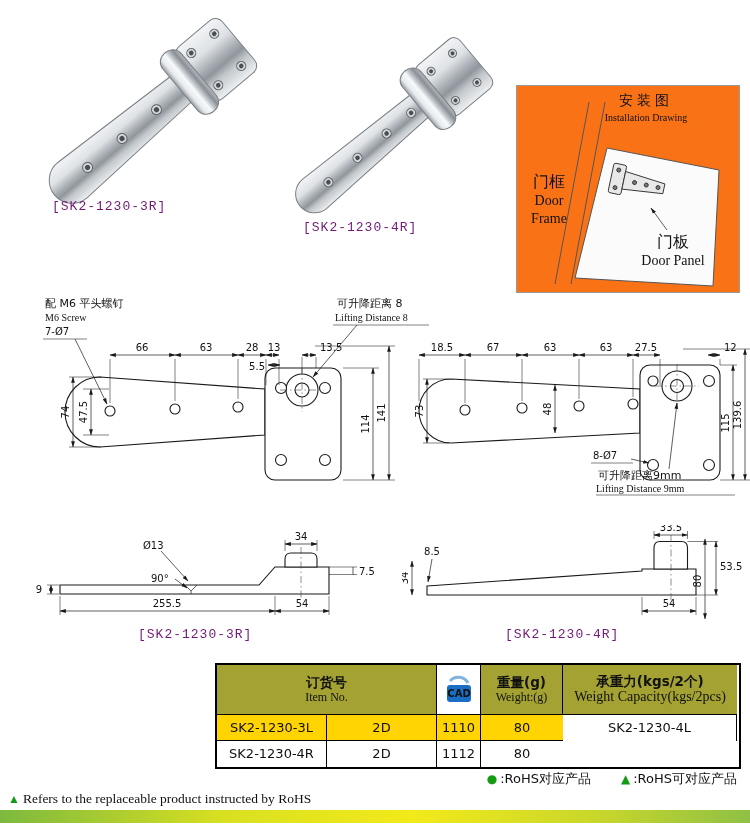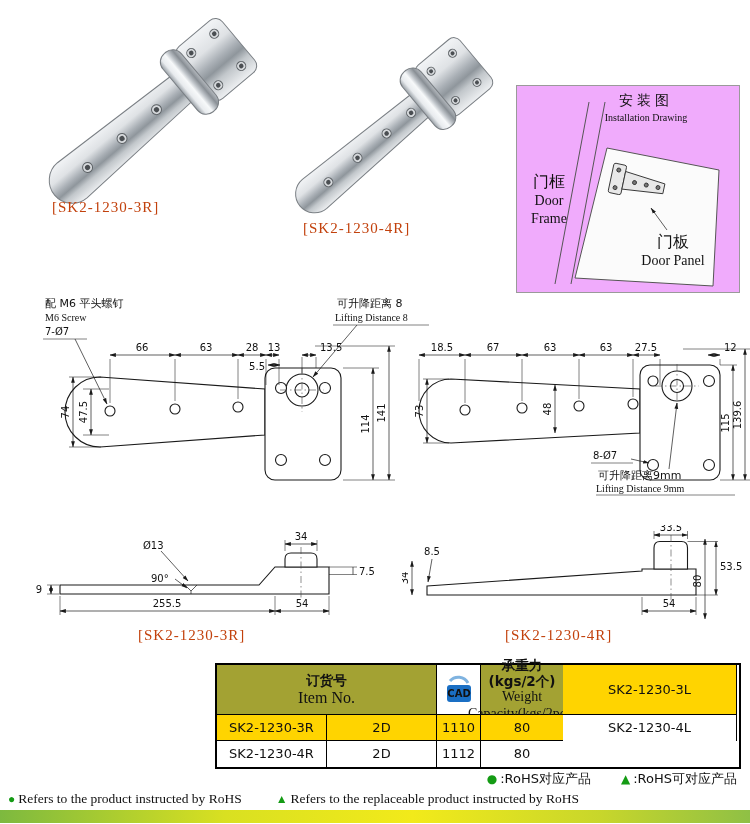--- a/index.html
+++ b/index.html
@@ -7,41 +7,41 @@
         font-family:"DejaVu Sans", sans-serif;color:#111;}
   .abs{position:absolute;}
   svg text{font-family:"DejaVu Sans", sans-serif;font-size:10px;fill:#111;}
   svg text.cjk{font-size:11px;}
   svg text.serif, .serif{font-family:"Liberation Serif", serif;}
   .outline path,.outline rect,.outline circle{fill:#fff;stroke:#1a1a1a;stroke-width:1.1;}
   .metal path,.metal rect{stroke:#7a7f84;stroke-width:1;}
   .dim{stroke:#1a1a1a;stroke-width:0.7;fill:none;}
   .ext{stroke:#1a1a1a;stroke-width:0.55;fill:none;}
   .cl{stroke:#444;stroke-width:0.6;fill:none;stroke-dasharray:7 3 1.5 3;}
-  .model-label{font-family:Liberation Serif, serif;font-size:15px;letter-spacing:1px;color:#c2410c;}
+  .model-label{font-family:Liberation Mono, monospace;font-size:13px;letter-spacing:1px;color:#701a75;}
   
-  .inst-box{left:516px;top:85px;width:222px;height:206px;border:1px solid #9a9a9a;background:#f0abfc;}
+  .inst-box{left:516px;top:85px;width:222px;height:206px;border:1px solid #9a9a9a;background:#f97316;}
   .inst-title{left:54px;top:6px;width:150px;text-align:center;}
   .inst-title .cn{font-size:14px;letter-spacing:4px;}
   .inst-title .en{font-size:10px;margin-top:2px;}
   .inst-lab{text-align:center;line-height:1.25;}
   .inst-lab .cn{font-size:16px;}
   .inst-lab .en{font-size:14px;}
   
   .spec-table{left:215px;top:663px;width:522px;border:2px solid #000;
               display:grid;grid-template-columns:110px 110px 44px 82px 174px;
               grid-template-rows:50px 26px 26px;background:#fff;}
   .t-cell{border-right:1px solid #000;border-bottom:1px solid #000;
           display:flex;flex-direction:column;align-items:center;justify-content:center;
           font-size:13px;line-height:1.2;}
   .t-cell.lastcol{border-right:none;}
   .t-cell.lastrow{border-bottom:none;}
   .th{background:#a3a233;text-align:center;}
   .th .cn{font-size:13.5px;font-weight:600;}
-  .th .en{font-size:16px;}
+  .th .en{font-size:12px;}
   .th .en.small{font-size:14px;}
   .row-y{background:#ffd400;}
   .row-w{background:#ffffff;}
   
   .cn-notes{left:380px;top:770px;width:357px;display:flex;justify-content:flex-end;gap:30px;
             font-size:13px;align-items:center;}
   .en-notes{left:8px;top:791px;width:740px;display:flex;gap:34px;font-size:13.5px;align-items:center;
             font-family:"Liberation Serif", serif;}
   .mark{color:#149b14;margin-right:3px;font-size:12px;}
   .bottom-bar{left:0;top:810px;width:750px;height:13px;
@@ -368,27 +368,30 @@
       <div class="cn">订货号</div>
       <div class="en serif">Item No.</div>
     </div>
     <div class="t-cell">
       <svg width="32" height="30">
         <path d="M7,6 a11,11 0 0 1 18,2" fill="none" stroke="#7fb3e0" stroke-width="3"></path>
         <rect x="4" y="10" width="24" height="17" rx="3" fill="#1a6fc4"></rect>
         <text x="16" y="22" text-anchor="middle" font-size="9" font-weight="bold" fill="#fff">CAD</text>
       </svg>
     </div>
+    <div class="t-cell th">
+      <div class="cn">重量(g)</div>
+      <div class="en serif">Weight:(g)</div>
+    </div>
     <div class="t-cell th lastcol">
       <div class="cn">承重力(kgs/2个)</div>
       <div class="en serif small">Weight Capacity(kgs/2pcs)</div>
     </div>
 
     <div class="t-cell row-y">SK2-1230-3L</div>
-    <div class="t-cell row-y">SK2-1230-3R</div>
     <div class="t-cell row-y">2D</div>
     <div class="t-cell row-y">1110</div>
     <div class="t-cell row-y lastcol">80</div>
 
     <div class="t-cell row-w lastrow">SK2-1230-4L</div>
     <div class="t-cell row-w lastrow">SK2-1230-4R</div>
     <div class="t-cell row-w lastrow">2D</div>
     <div class="t-cell row-w lastrow">1112</div>
     <div class="t-cell row-w lastrow lastcol">80</div>
   </div>
@@ -397,22 +400,19 @@
     <span>
       <span class="mark">●</span><span>:RoHS对应产品</span>
     </span>
     <span>
       <span class="mark">▲</span><span>:RoHS可对应产品</span>
     </span>
   </div>
 
   <div class="en-notes abs">
     <span>
-      <span class="mark">●</span><span>Refers to the product instructed by RoHS</span>
-    </span>
-    <span>
       <span class="mark">▲</span><span>Refers to the replaceable product instructed by RoHS</span>
     </span>
   </div>
 
   <div class="bottom-bar abs"></div>
 
 </div>
 
 </body></html>

